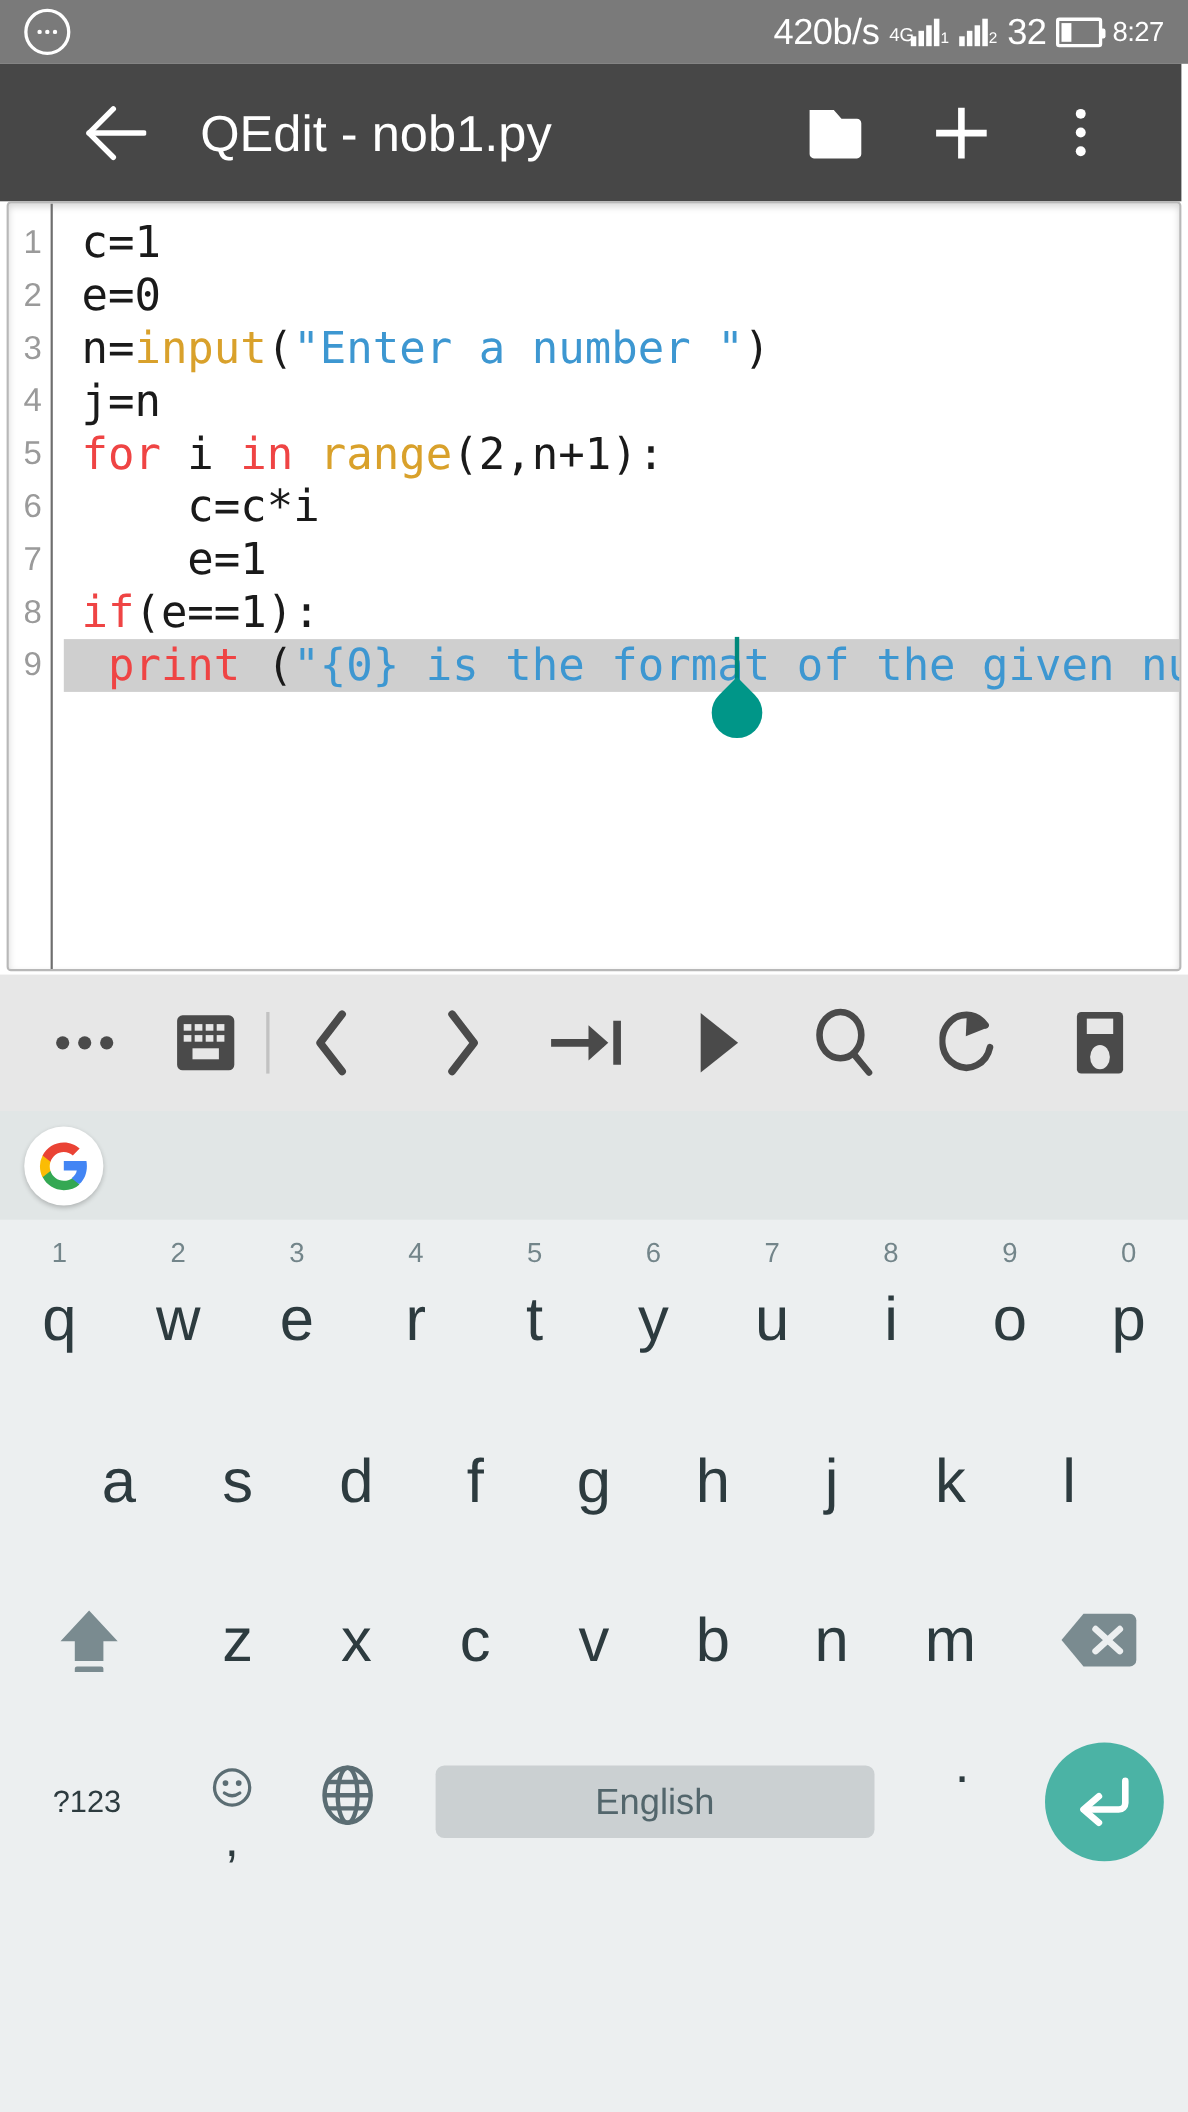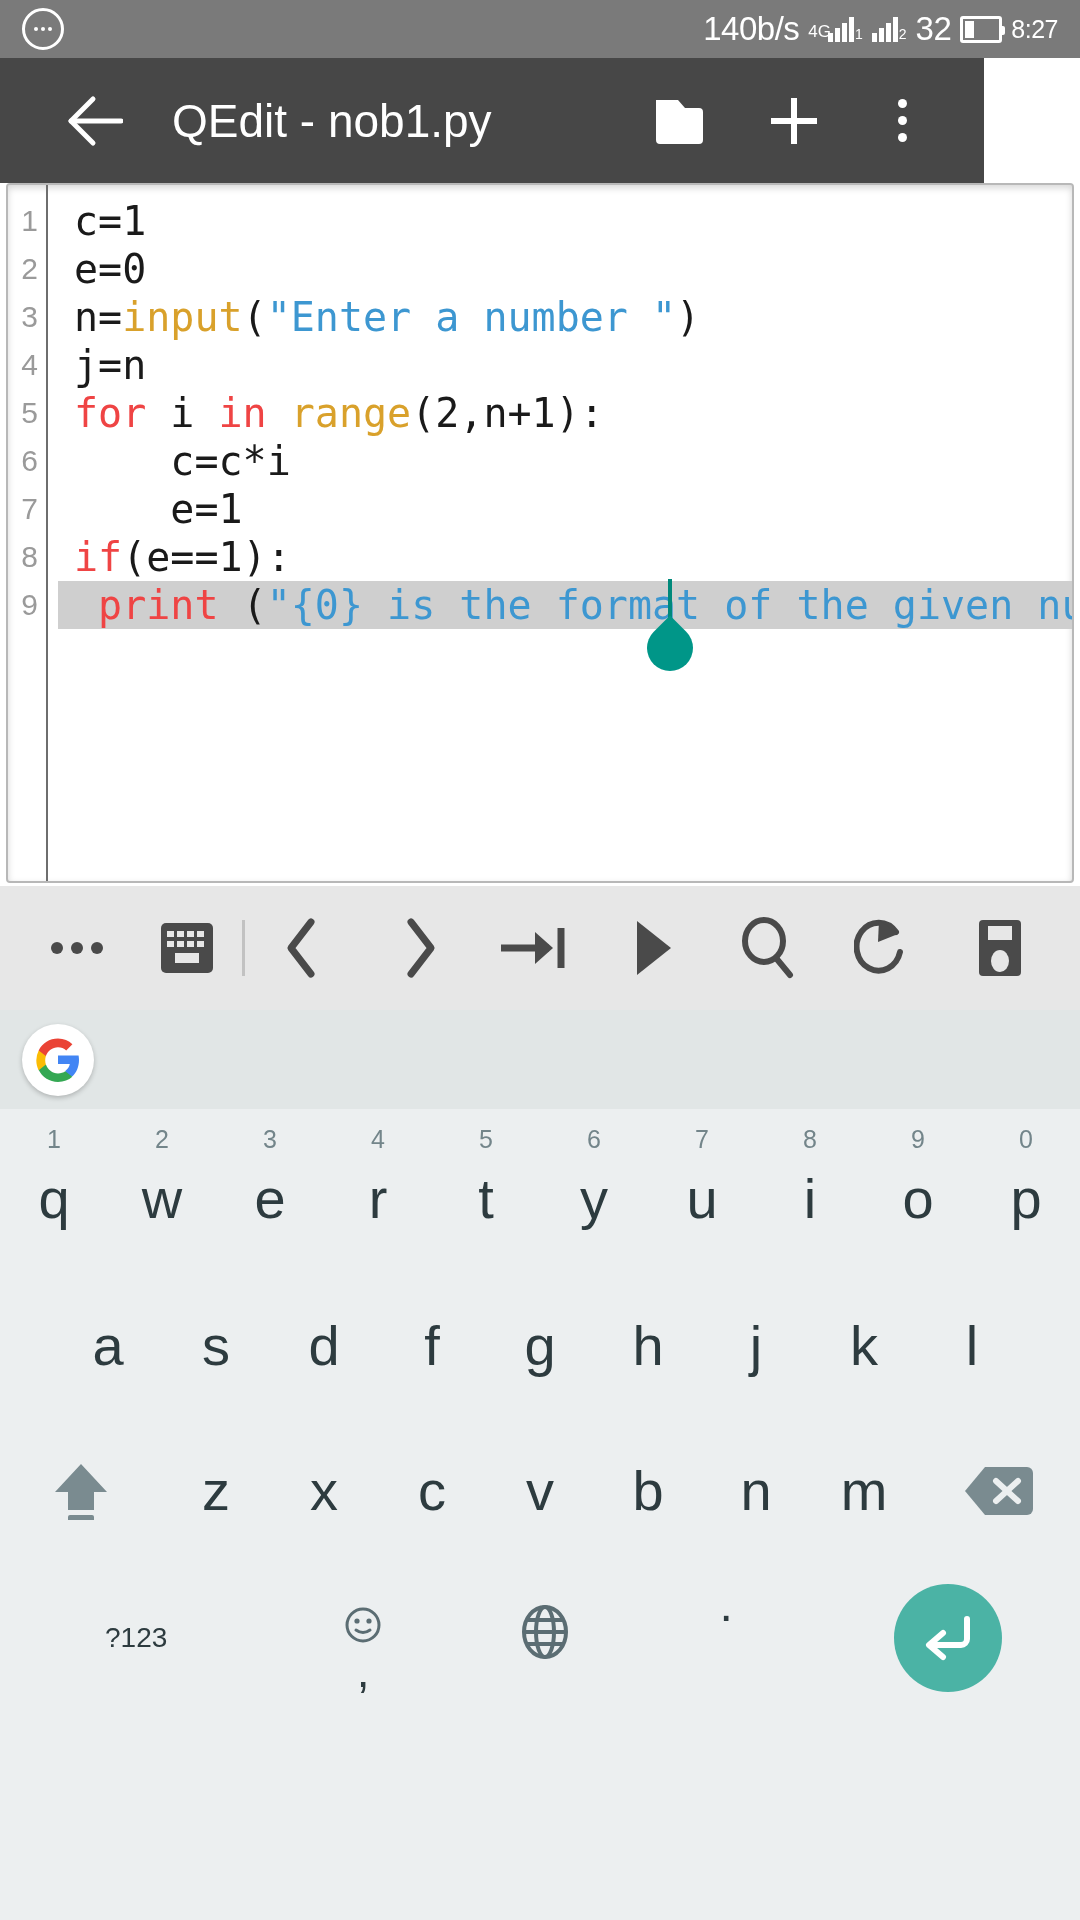--- a/index.html
+++ b/index.html
@@ -54,24 +54,24 @@
   .batt::after{
     content:""; position:absolute; right:-6px; top:7px;
     width:4px; height:9px; background:#fff; border-radius:0 2px 2px 0;
   }
   .batt i { display:block; width: 26%; height: 100%; background: #fff; }
   .sb-time { font-size: 25px; letter-spacing: -0.5px; }
 
   
   .appbar {
     position: absolute; top: 58px; left: 0;
-    width: 984px; height: 125px;
+    width: 1074px; height: 125px;
     background: #474747;
     display: flex; align-items: center;
-    box-sizing: border-box; padding: 0 28px;
+    box-sizing: border-box; padding: 0 38px;
   }
   .back-arrow { width: 78px; height: 78px; display:flex; align-items:center; justify-content:center; margin-left: 26px;}
   .appbar-title {
     color: #ffffff; font-size: 46px; font-weight: 400;
     margin-left: 40px; white-space: nowrap;
   }
   .appbar-actions { margin-left: auto; display: flex; align-items: center; gap: 0px; }
   .ab-btn { width: 108px; height: 100px; display:flex; align-items:center; justify-content:center;}
   .kebab { display:flex; flex-direction: column; gap: 8px; align-items:center;}
   .kebab i { width: 9px; height: 9px; border-radius: 50%; background:#fff; display:block;}
@@ -218,21 +218,21 @@
 
   <div class="statusbar">
     <div class="sb-left">
       <span class="sb-circle-dots">
         <i></i>
           <i></i>
           <i></i>
       </span>
     </div>
     <div class="sb-right">
-      <span class="sb-speed">140b/s</span>
+      <span class="sb-speed">420b/s</span>
       <span class="sig-group">
         <span class="sb-4g">4G</span>
         <span class="bars">
             <b></b>
             <b></b>
             <b></b>
             <b></b>
           </span>
         <span class="simnum">1</span>
       </span>
@@ -504,20 +504,23 @@
         <span>
           <svg width="58" height="58" viewBox="0 0 58 58" aria-hidden="true">
             <ellipse cx="29" cy="29" rx="21" ry="25" stroke="#5b6d73" stroke-width="4" fill="none"></ellipse>
             <ellipse cx="29" cy="29" rx="9" ry="25" stroke="#5b6d73" stroke-width="4" fill="none"></ellipse>
             <line x1="8" y1="29" x2="50" y2="29" stroke="#5b6d73" stroke-width="4"></line>
             <line x1="11" y1="17" x2="47" y2="17" stroke="#5b6d73" stroke-width="4"></line>
             <line x1="11" y1="41" x2="47" y2="41" stroke="#5b6d73" stroke-width="4"></line>
           </svg>
         </span>
       </div>
+      <div class="key space">
+        <span class="space-inner">English</span>
+      </div>
       <div class="key period">.</div>
       <div class="enter-key">
         <span class="enter-circle">
           <svg width="62" height="58" viewBox="0 0 62 58" aria-hidden="true">
             <path d="M50 10 V30 a6 6 0 0 1 -6 6 H14" stroke="#ffffff" stroke-width="6" fill="none" stroke-linecap="round" stroke-linejoin="round"></path>
             <path d="M26 24 L12 36 L26 48" stroke="#ffffff" stroke-width="6" fill="none" stroke-linecap="round" stroke-linejoin="round"></path>
           </svg>
         </span>
       </div>
     </div>

